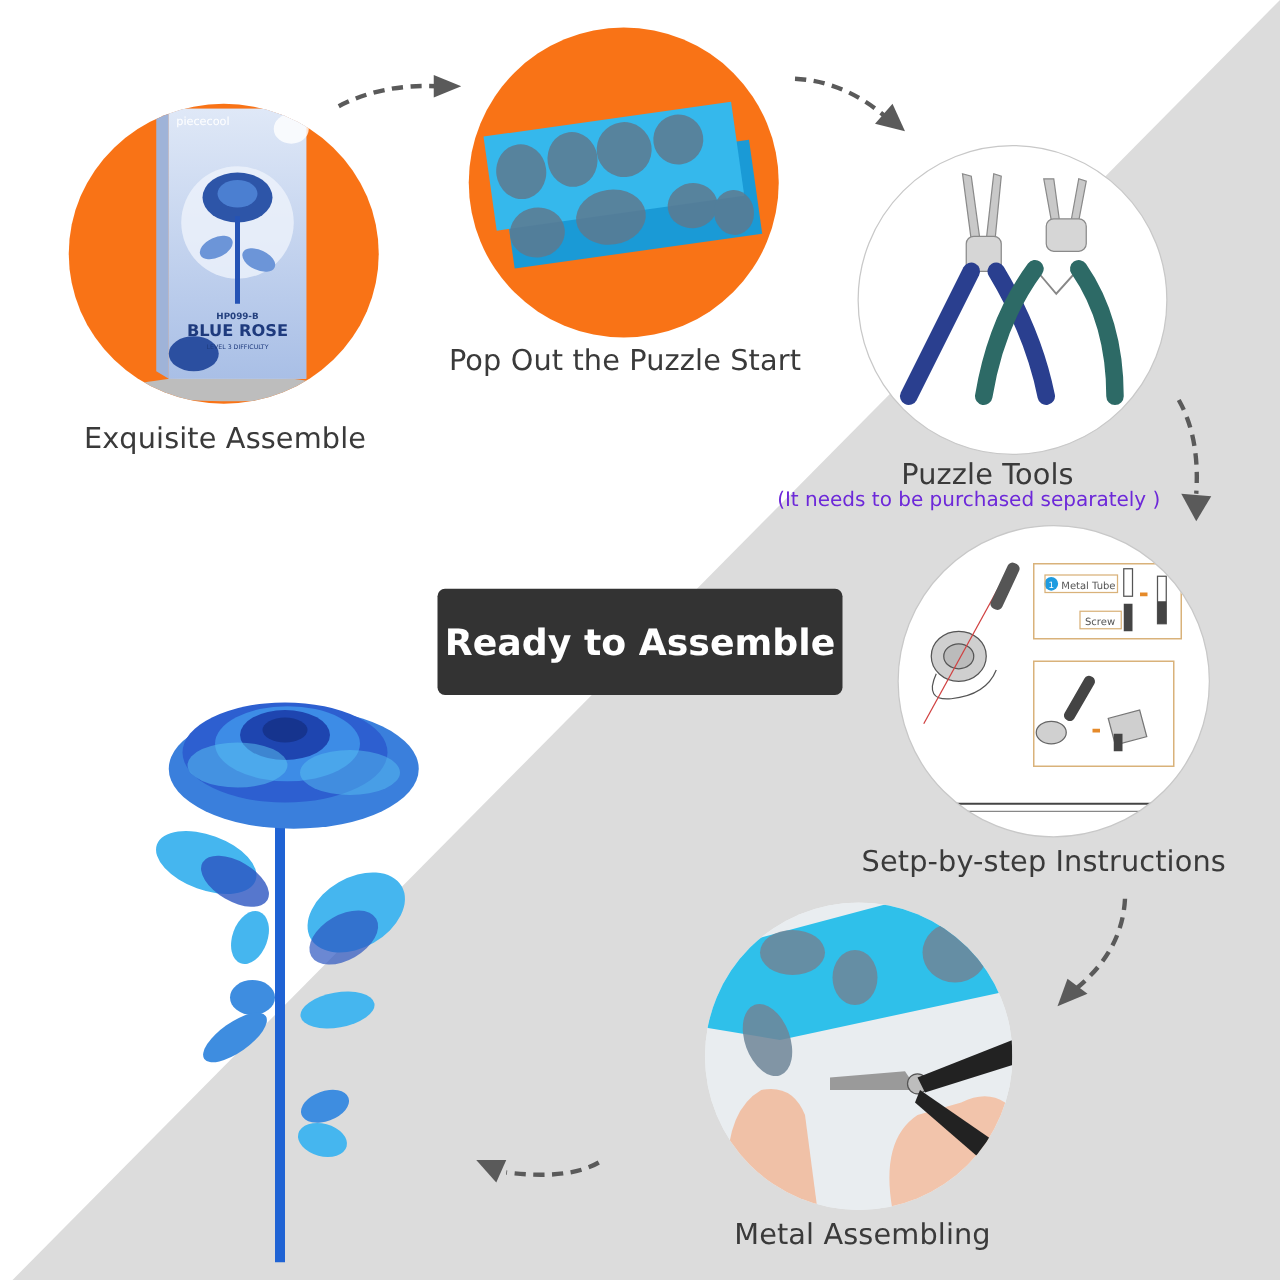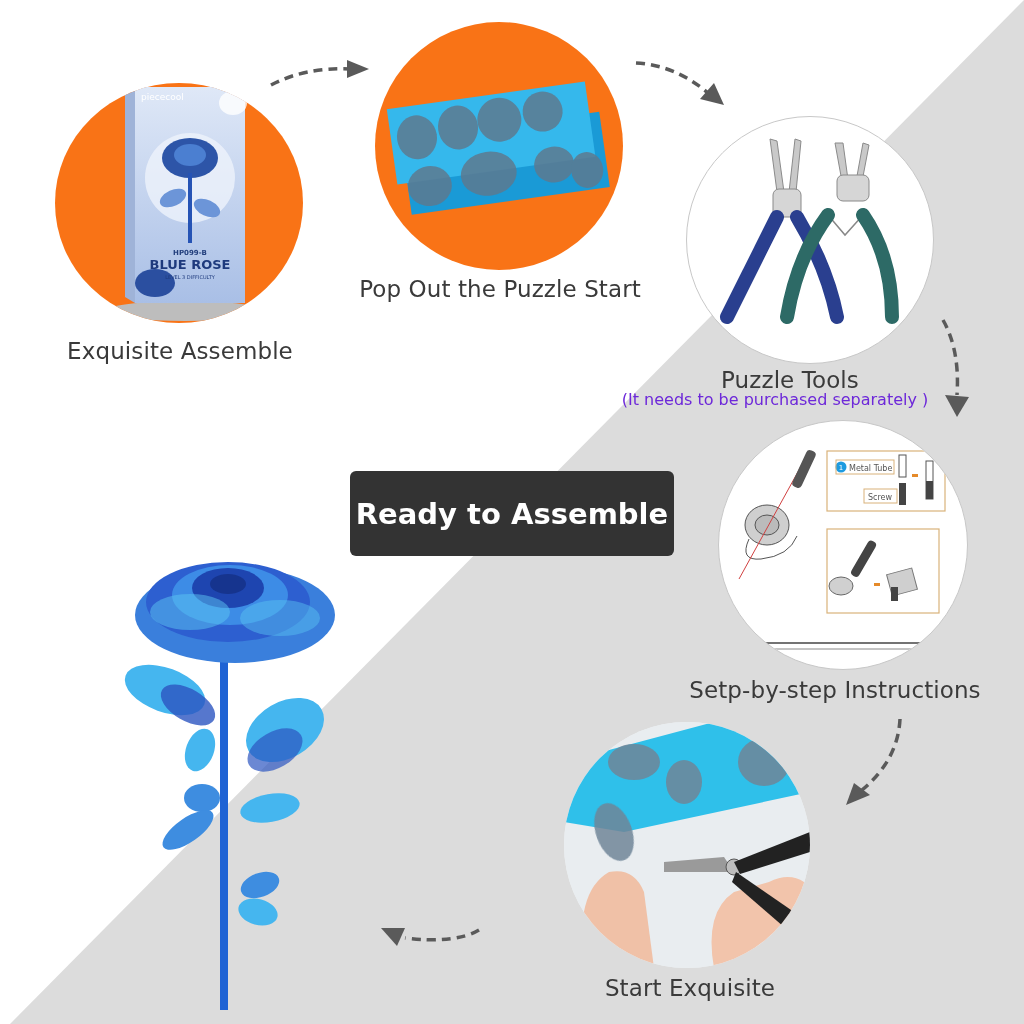--- a/index.html
+++ b/index.html
@@ -173,21 +173,21 @@
       <ellipse cx="50" cy="110" rx="18" ry="30" transform="rotate(-20 50 110)"></ellipse>
     </g>
     <path d="M20 246 Q10 170 45 150 Q70 145 80 170 L90 246 Z" fill="#f0c1a7"></path>
     <path d="M150 246 Q140 190 170 170 L205 160 Q225 150 240 160 L246 246 Z" fill="#f2c4ab"></path>
     <path d="M100 140 L160 135 L170 150 L100 150 Z" fill="#9a9a9a"></path>
     <circle cx="170" cy="145" r="8" fill="#bdbdbd" stroke="#555"></circle>
     <path d="M170 140 L246 110 L246 130 L176 152 Z" fill="#222"></path>
     <path d="M172 150 L230 190 L220 205 L168 160 Z" fill="#222"></path>
   </svg>
 </div>
-<div class="label" style="left:560px;top:975px;width:260px;">Start Exquisite</div>
+<div class="label" style="left:560px;top:975px;width:260px;">Metal Assembling</div>
 
 <svg class="arrow" style="left:375px;top:920px;width:110px;height:40px;" viewBox="0 0 110 40">
   <path d="M104 10 Q80 24 30 18" stroke="#5a5a5a" stroke-width="3.5" fill="none" stroke-dasharray="9 6"></path>
   <polygon points="6,8 30,8 22,26" fill="#5a5a5a"></polygon>
 </svg>
 
 <div class="cta">
   <span>Ready to Assemble</span>
 </div>
 

